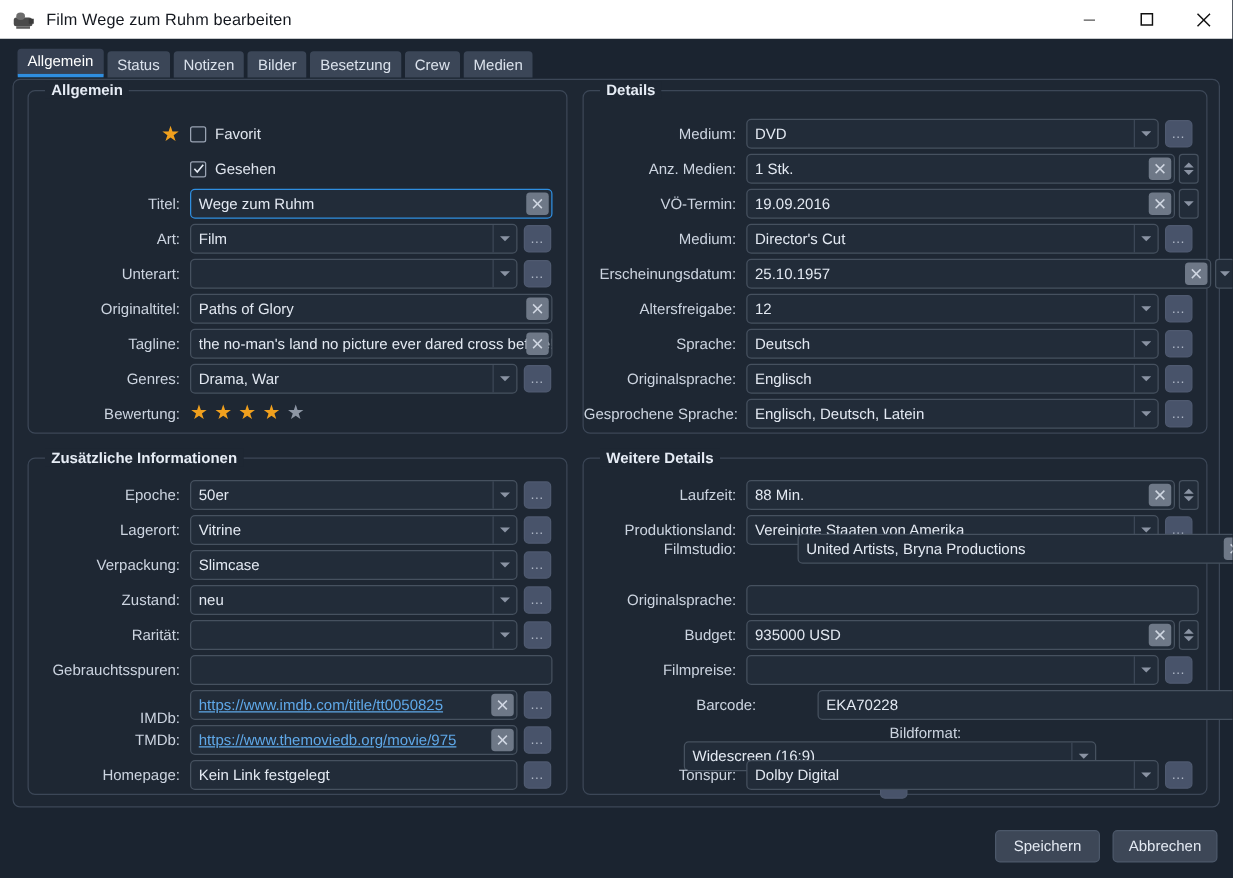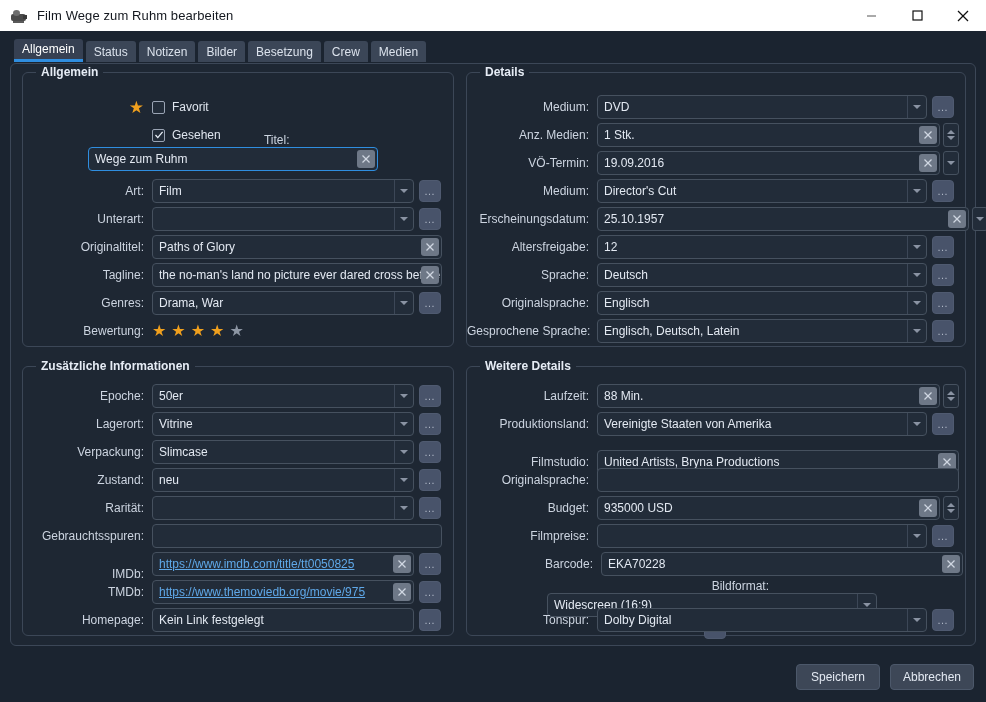--- a/index.html
+++ b/index.html
@@ -333,21 +333,21 @@
     <div class="row" style="left:0; top:50px; width:420px;">
       <div class="lbl" style="width:129px;"></div>
       <div class="cbox">
         <svg width="10" height="10" viewBox="0 0 10 10">
             <polyline points="1.5,5 3.8,7.6 8.6,1.8" fill="none" stroke="#e8eef7" stroke-width="1.3"></polyline>
           </svg>
       </div>
       <span class="cb-label">Gesehen</span>
     </div>
 
-    <div class="row" style="left:0; top:60px; width:420px;flex-direction:column;">
+    <div class="row" style="left:0; top:78px; width:420px;">
       <div class="lbl" style="width:129px;">Titel:</div>
       <div class="field" style="width:290px;">
         <div class="inp focused">Wege zum Ruhm</div>
         <div class="clear-btn">
           <svg width="10" height="10" viewBox="0 0 10 10">
               <line x1="1.5" y1="1.5" x2="8.5" y2="8.5" stroke="#cfd6e1" stroke-width="1.2"></line>
               <line x1="8.5" y1="1.5" x2="1.5" y2="8.5" stroke="#cfd6e1" stroke-width="1.2"></line>
             </svg>
         </div>
       </div>
@@ -669,21 +669,21 @@
       <div class="lbl" style="width:130px;">Produktionsland:</div>
       <div class="field" style="width:330px;">
         <div class="inp">Vereinigte Staaten von Amerika</div>
         <div class="combo-arrow">
             <i></i>
           </div>
       </div>
       <div class="ell-btn">…</div>
     </div>
 
-    <div class="row" style="left:0; top:83px; width:490px;">
+    <div class="row" style="left:0; top:60px; width:490px;gap:41px;">
       <div class="lbl" style="width:130px;">Filmstudio:</div>
       <div class="field" style="width:362px;">
         <div class="inp">United Artists, Bryna Productions</div>
         <div class="clear-btn">
           <svg width="10" height="10" viewBox="0 0 10 10">
               <line x1="1.5" y1="1.5" x2="8.5" y2="8.5" stroke="#cfd6e1" stroke-width="1.2"></line>
               <line x1="8.5" y1="1.5" x2="1.5" y2="8.5" stroke="#cfd6e1" stroke-width="1.2"></line>
             </svg>
         </div>
       </div>
@@ -717,21 +717,21 @@
       <div class="lbl" style="width:130px;">Filmpreise:</div>
       <div class="field" style="width:330px;">
         <div class="inp"></div>
         <div class="combo-arrow">
             <i></i>
           </div>
       </div>
       <div class="ell-btn">…</div>
     </div>
 
-    <div class="row" style="left:4px; top:185px; width:490px;">
+    <div class="row" style="left:16px; top:185px; width:490px;gap:41px;">
       <div class="lbl" style="width:130px;">Barcode:</div>
       <div class="field" style="width:362px;">
         <div class="inp">EKA70228</div>
         <div class="clear-btn">
           <svg width="10" height="10" viewBox="0 0 10 10">
               <line x1="1.5" y1="1.5" x2="8.5" y2="8.5" stroke="#cfd6e1" stroke-width="1.2"></line>
               <line x1="8.5" y1="1.5" x2="1.5" y2="8.5" stroke="#cfd6e1" stroke-width="1.2"></line>
             </svg>
         </div>
       </div>

